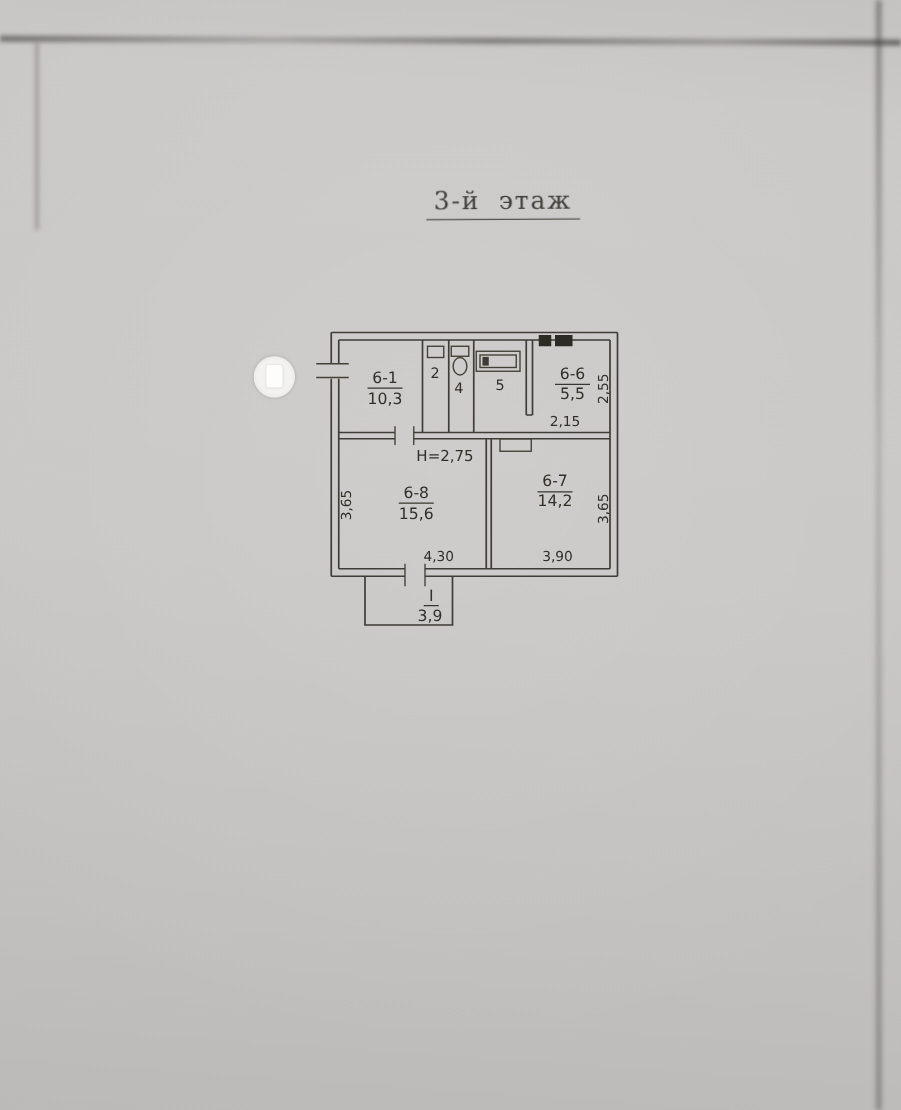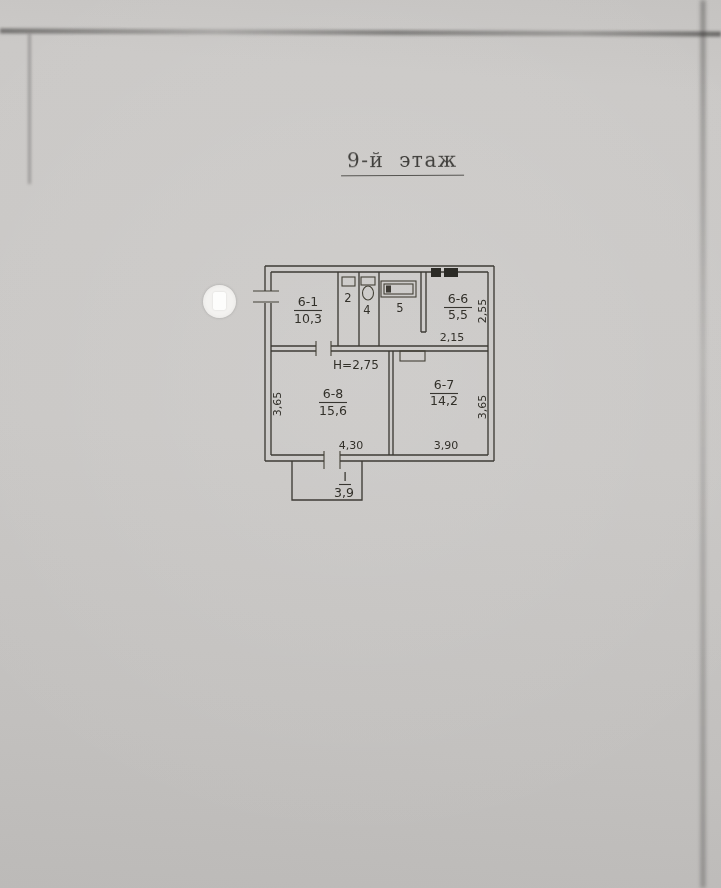--- a/index.html
+++ b/index.html
@@ -52,21 +52,21 @@
   .dim{font-size:11px;}
   .hnote{font-size:12px;}
 </style>
 </head>
 <body>
 
 <div class="artifact" id="top-streak"></div>
 <div class="artifact" id="right-streak"></div>
 <div class="artifact" id="left-streak"></div>
 
-<div id="title">9-й этаж</div>
+<div id="title">3-й этаж</div>
 
 <div id="punch">
   <div id="punch-inner"></div>
 </div>
 
 <svg id="plan-svg" width="721" height="888" viewBox="0 0 721 888" xmlns="http://www.w3.org/2000/svg">
 
   <g class="ink">
     <path d="M265,266 H494 M271,272 H488
              M494,266 V461 M488,272 V455

